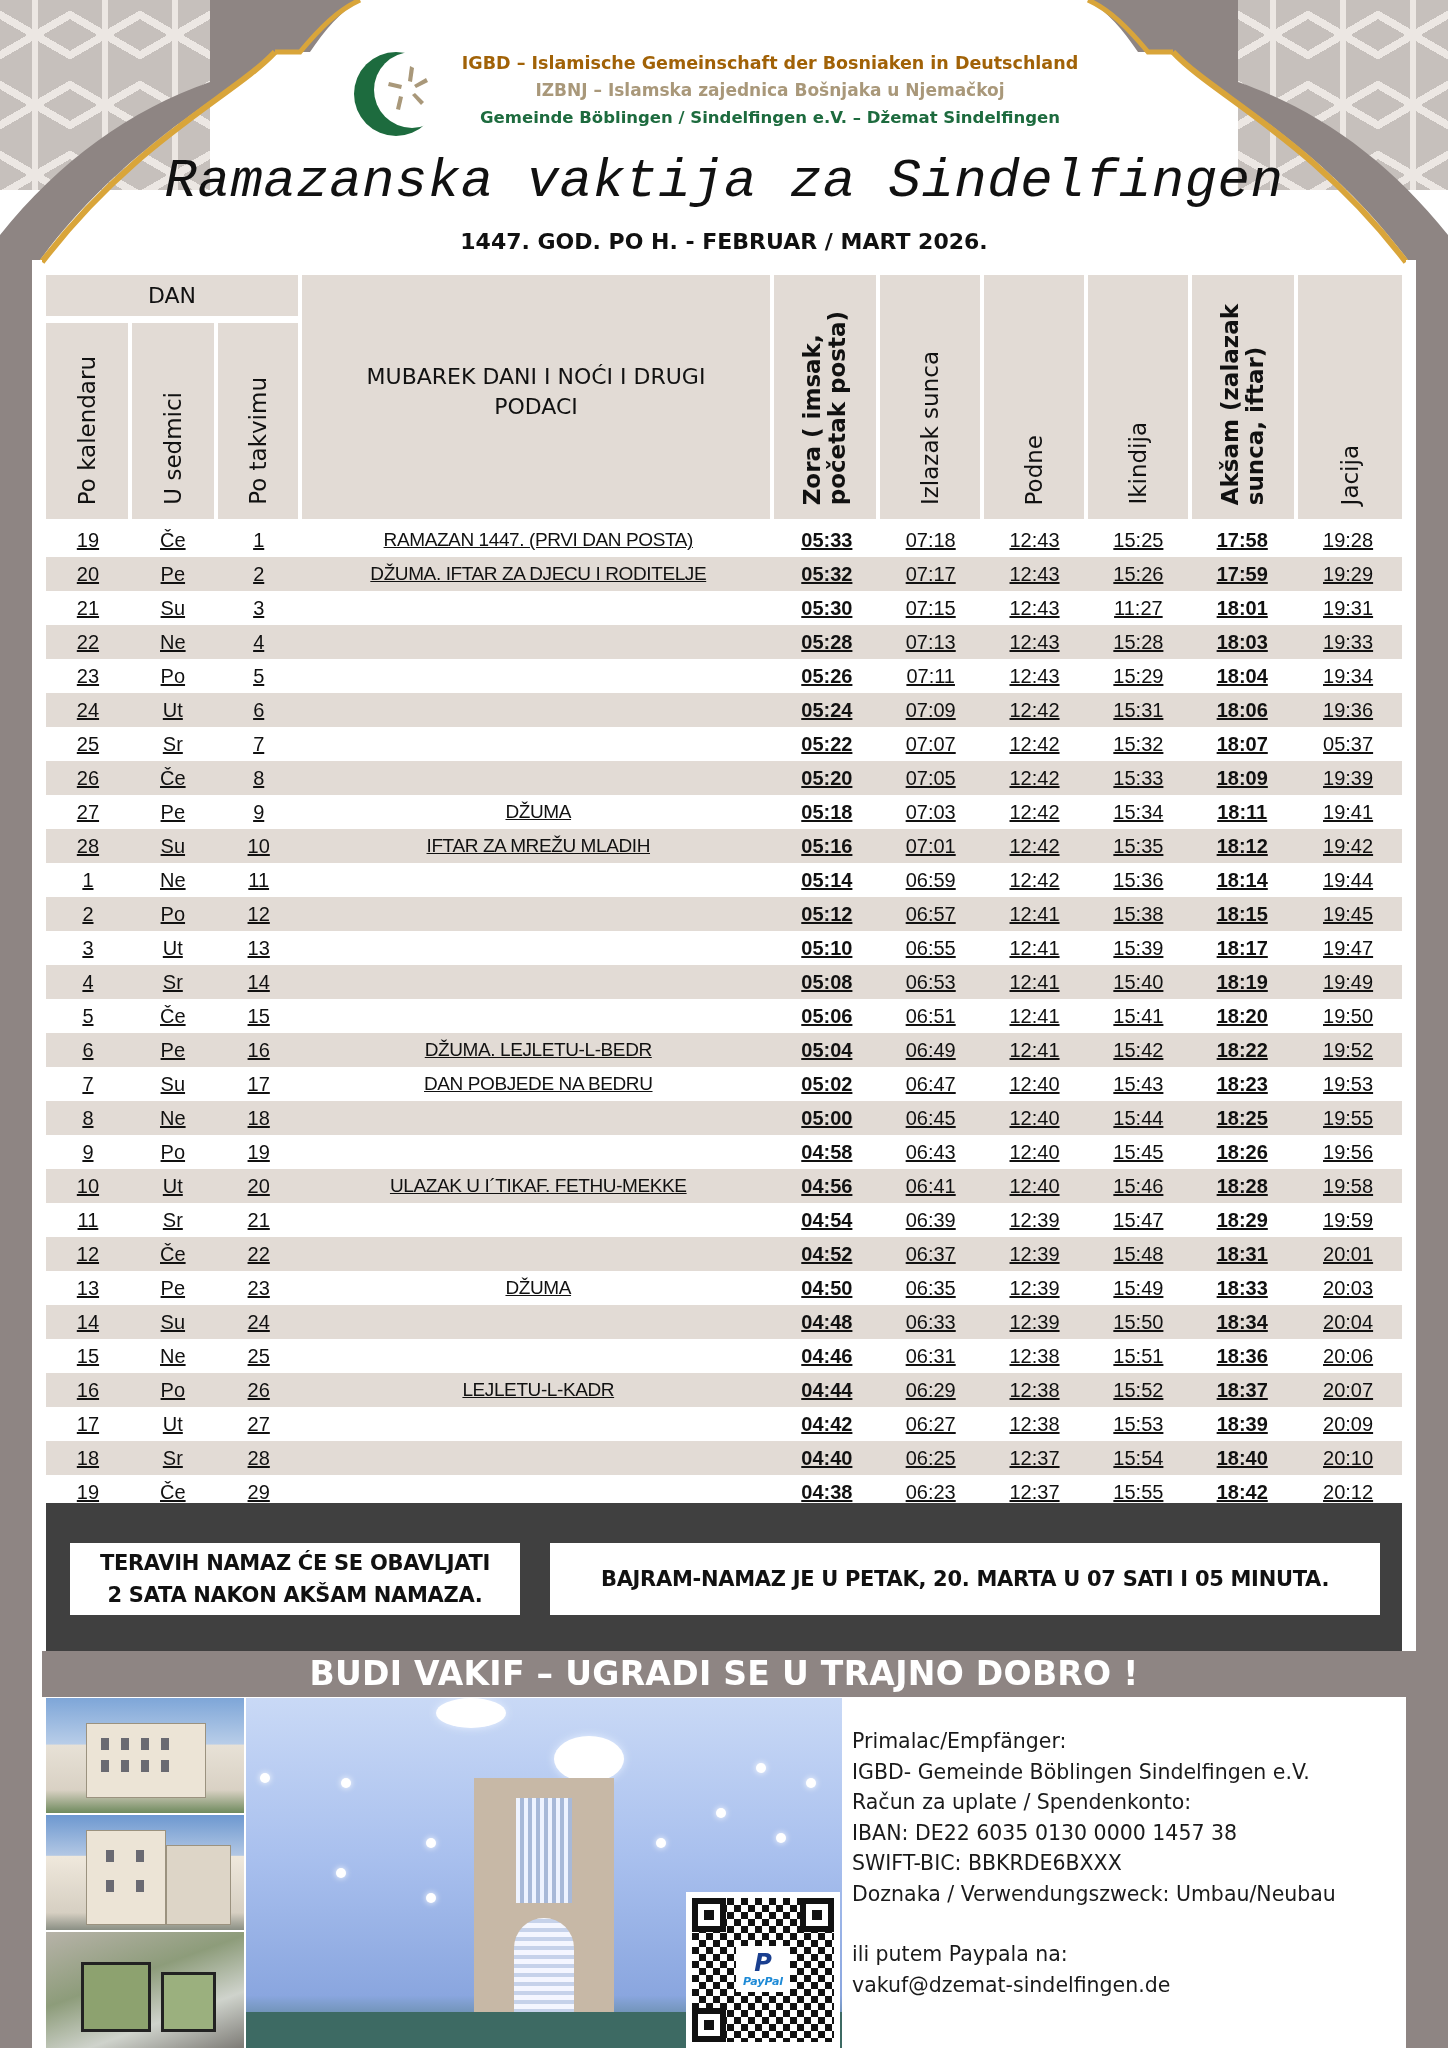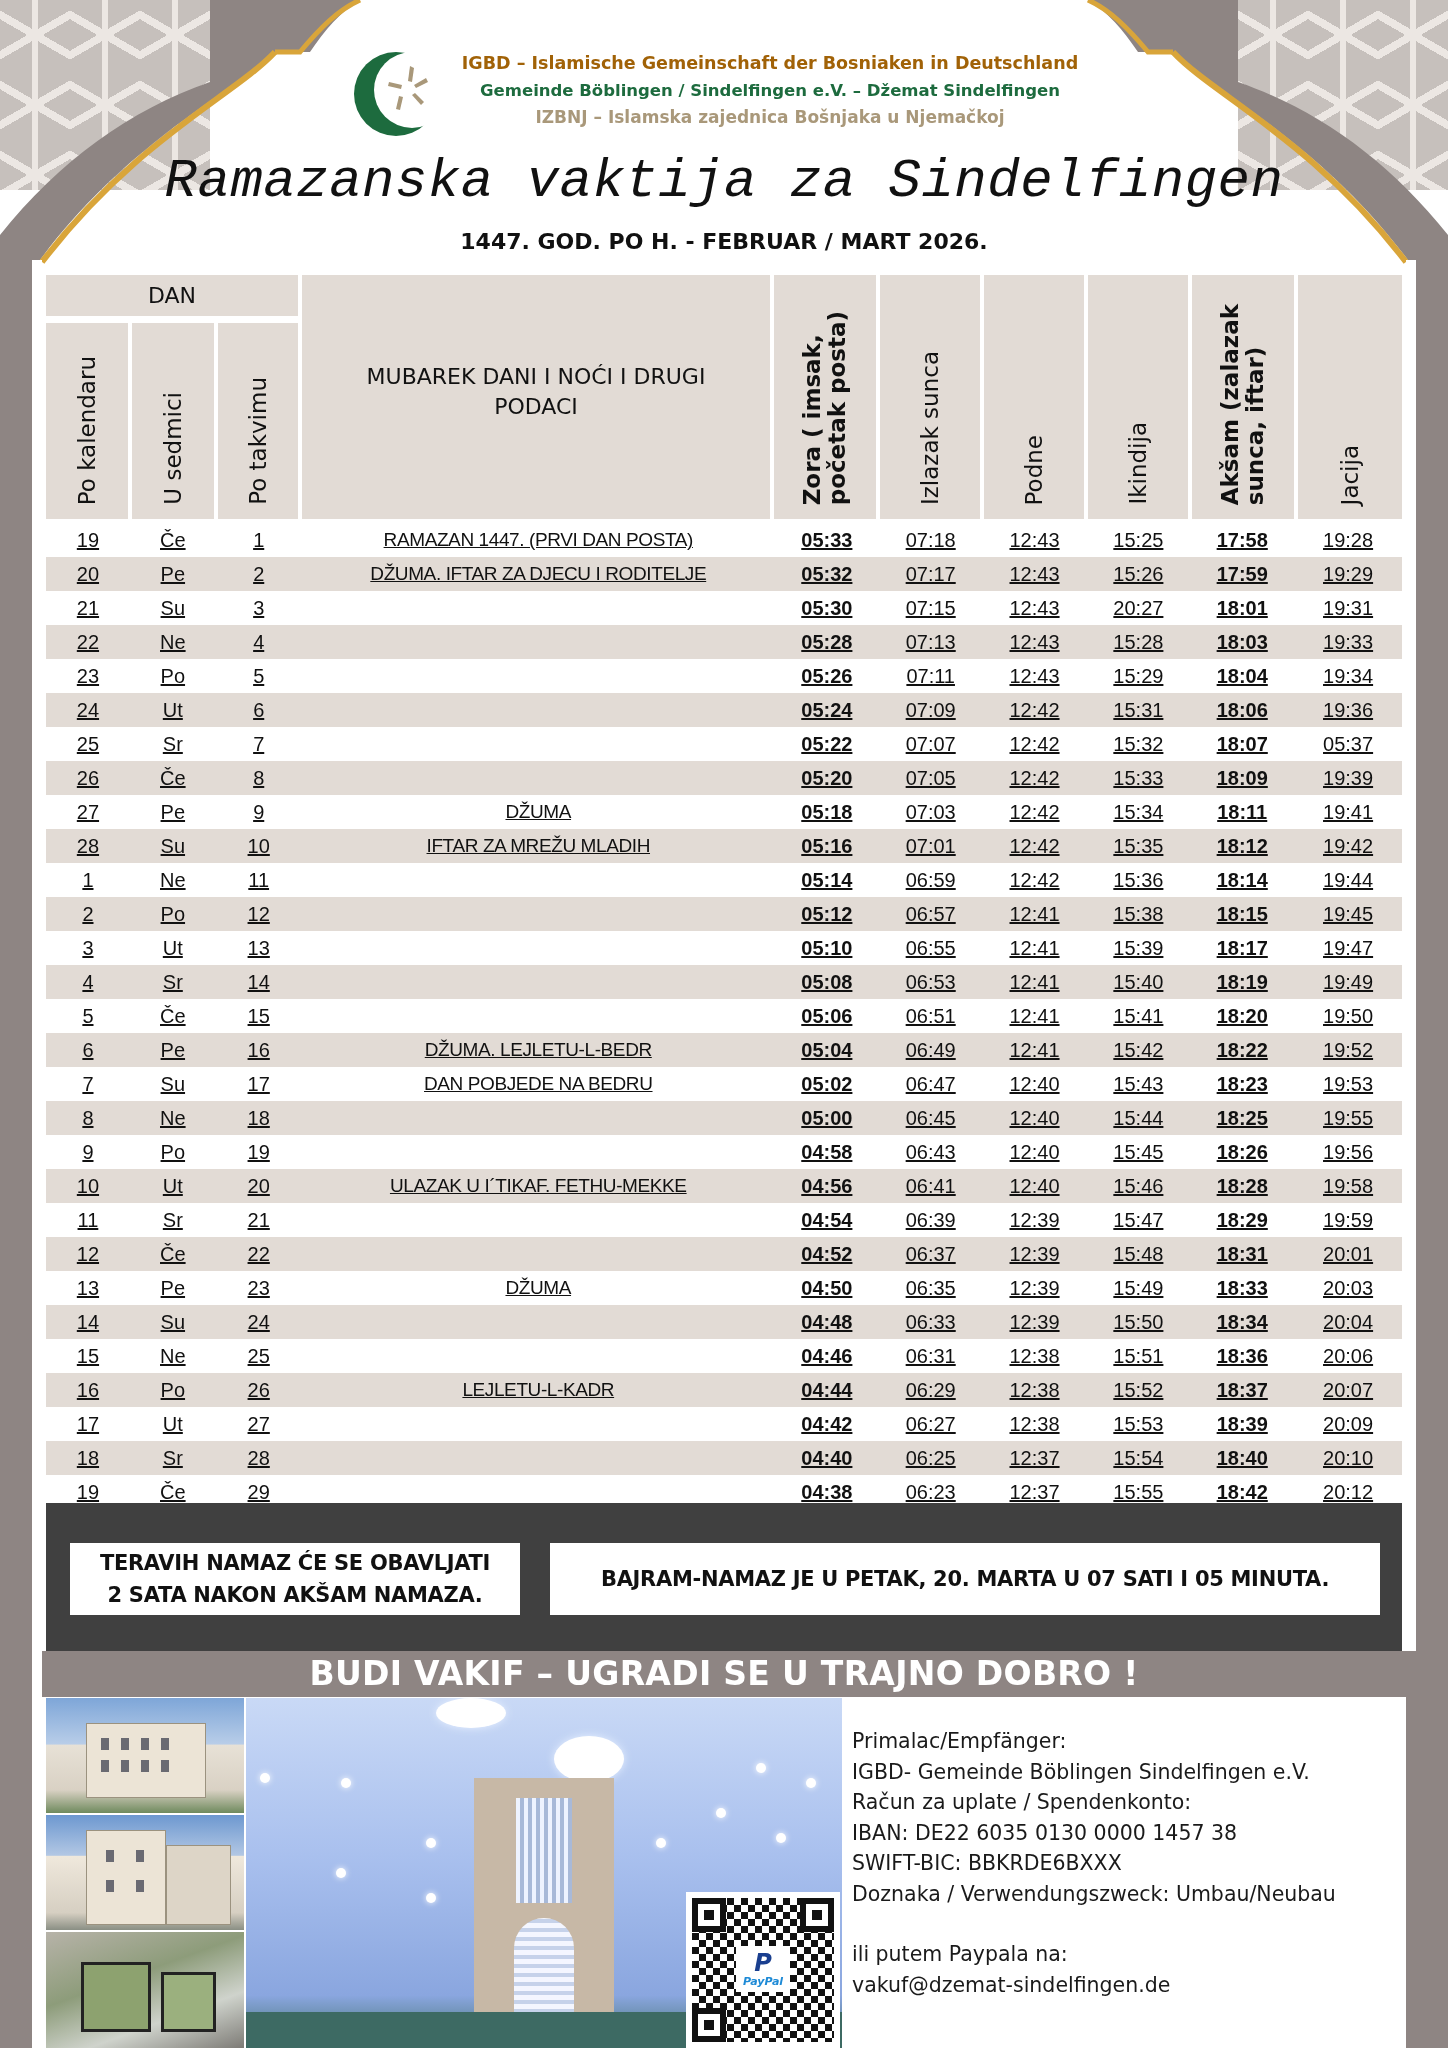--- a/index.html
+++ b/index.html
@@ -119,22 +119,22 @@
   <g fill="#a9987a">
     <path d="M58,22 l4,2 -2,14 -4,-1 z"></path>
     <path d="M74,34 l2,4 -12,6 -2,-3 z"></path>
     <path d="M72,58 l-3,3 -9,-10 3,-2 z"></path>
     <path d="M48,66 l-4,-1 3,-13 4,1 z"></path>
     <path d="M36,42 l1,-4 13,3 -1,4 z"></path>
   </g>
 </svg>
 <div class="org-lines">
   <div class="org-line l1">IGBD – Islamische Gemeinschaft der Bosniaken in Deutschland</div>
+  <div class="org-line l2">IZBNJ – Islamska zajednica Bošnjaka u Njemačkoj</div>
   <div class="org-line l3">Gemeinde Böblingen / Sindelfingen e.V. – Džemat Sindelfingen</div>
-  <div class="org-line l2">IZBNJ – Islamska zajednica Bošnjaka u Njemačkoj</div>
 </div>
 <div class="title">Ramazanska vaktija za Sindelfingen</div>
 <div class="subtitle">1447. GOD. PO H. - FEBRUAR / MART 2026.</div>
 
 <div class="table-wrap">
   <div class="thead">
     <div class="th" style="left:0;top:0;width:252px;height:41px;display:flex;align-items:center;justify-content:center;">
       <span class="th-text">DAN</span>
     </div>
     <div class="th" style="left:0;top:48px;width:82px;height:196px;">
@@ -214,21 +214,21 @@
         <div class="c c-t last">19:29</div>
       </div>
       <div class="row">
         <div class="c c-kal">21</div>
         <div class="c c-sed">Su</div>
         <div class="c c-tak">3</div>
         <div class="c c-note"></div>
         <div class="c c-t b">05:30</div>
         <div class="c c-t">07:15</div>
         <div class="c c-t">12:43</div>
-        <div class="c c-t">20:27</div>
+        <div class="c c-t">11:27</div>
         <div class="c c-t b">18:01</div>
         <div class="c c-t last">19:31</div>
       </div>
       <div class="row alt">
         <div class="c c-kal">22</div>
         <div class="c c-sed">Ne</div>
         <div class="c c-tak">4</div>
         <div class="c c-note"></div>
         <div class="c c-t b">05:28</div>
         <div class="c c-t">07:13</div>

